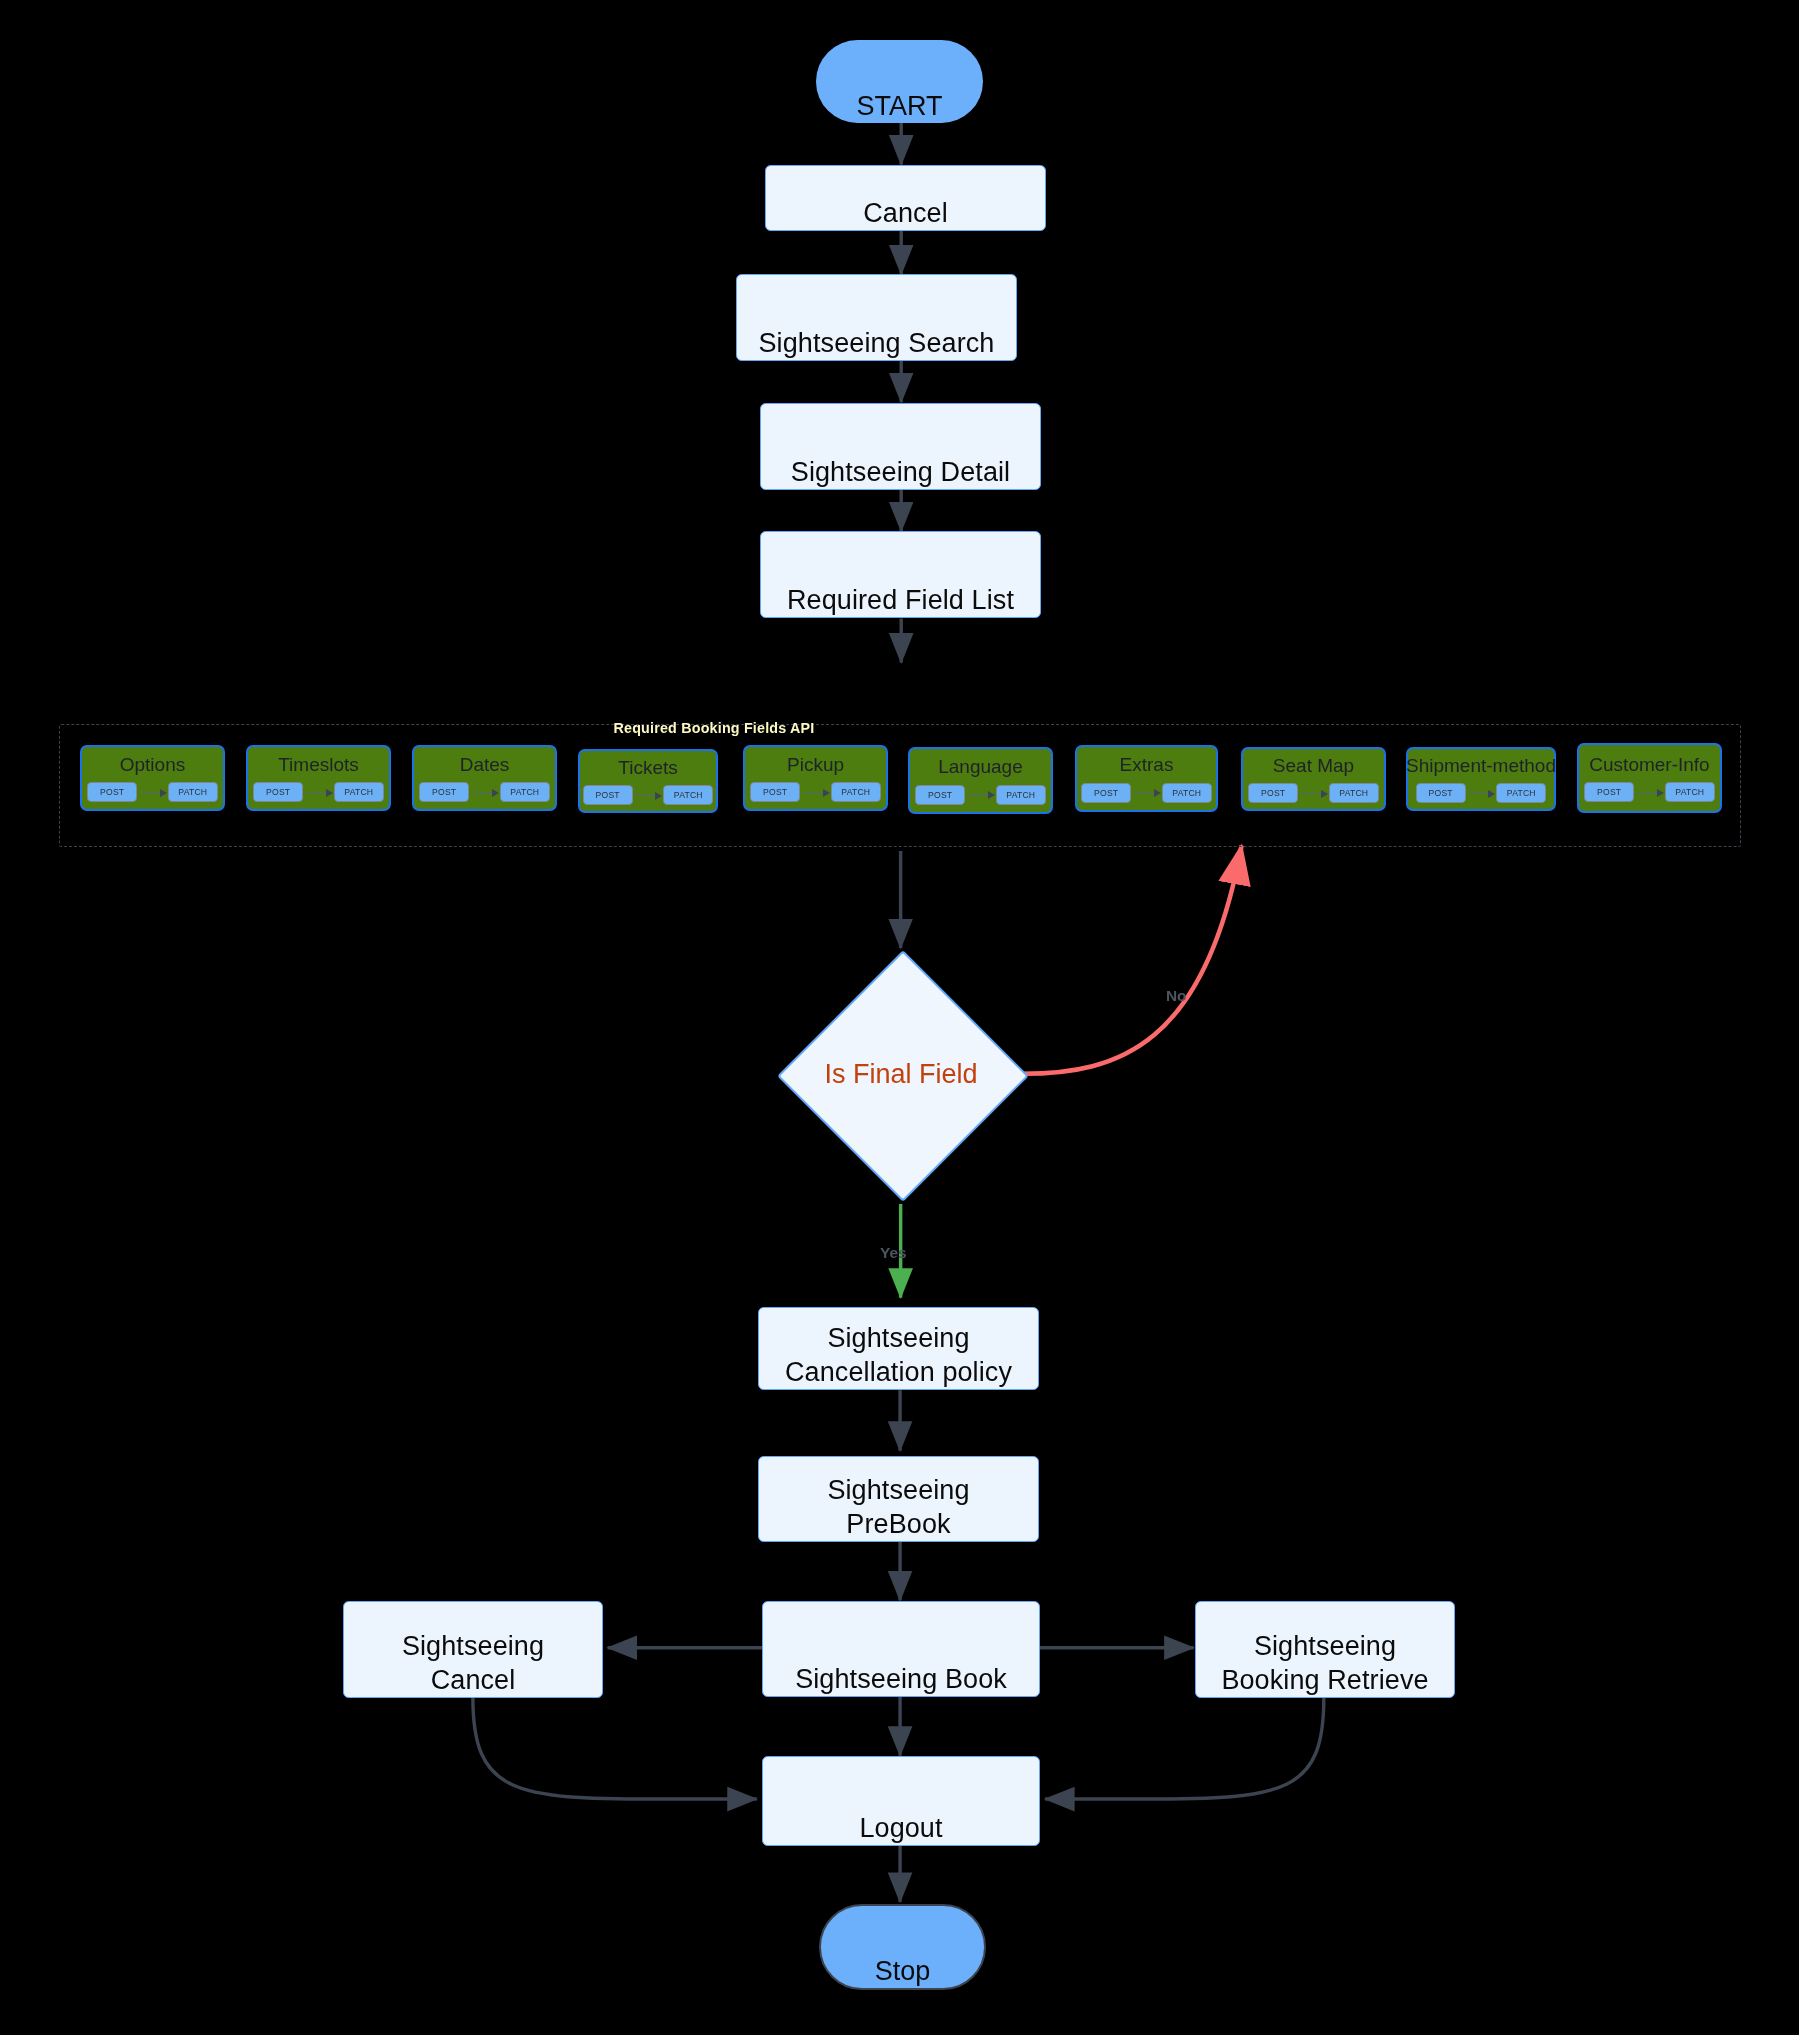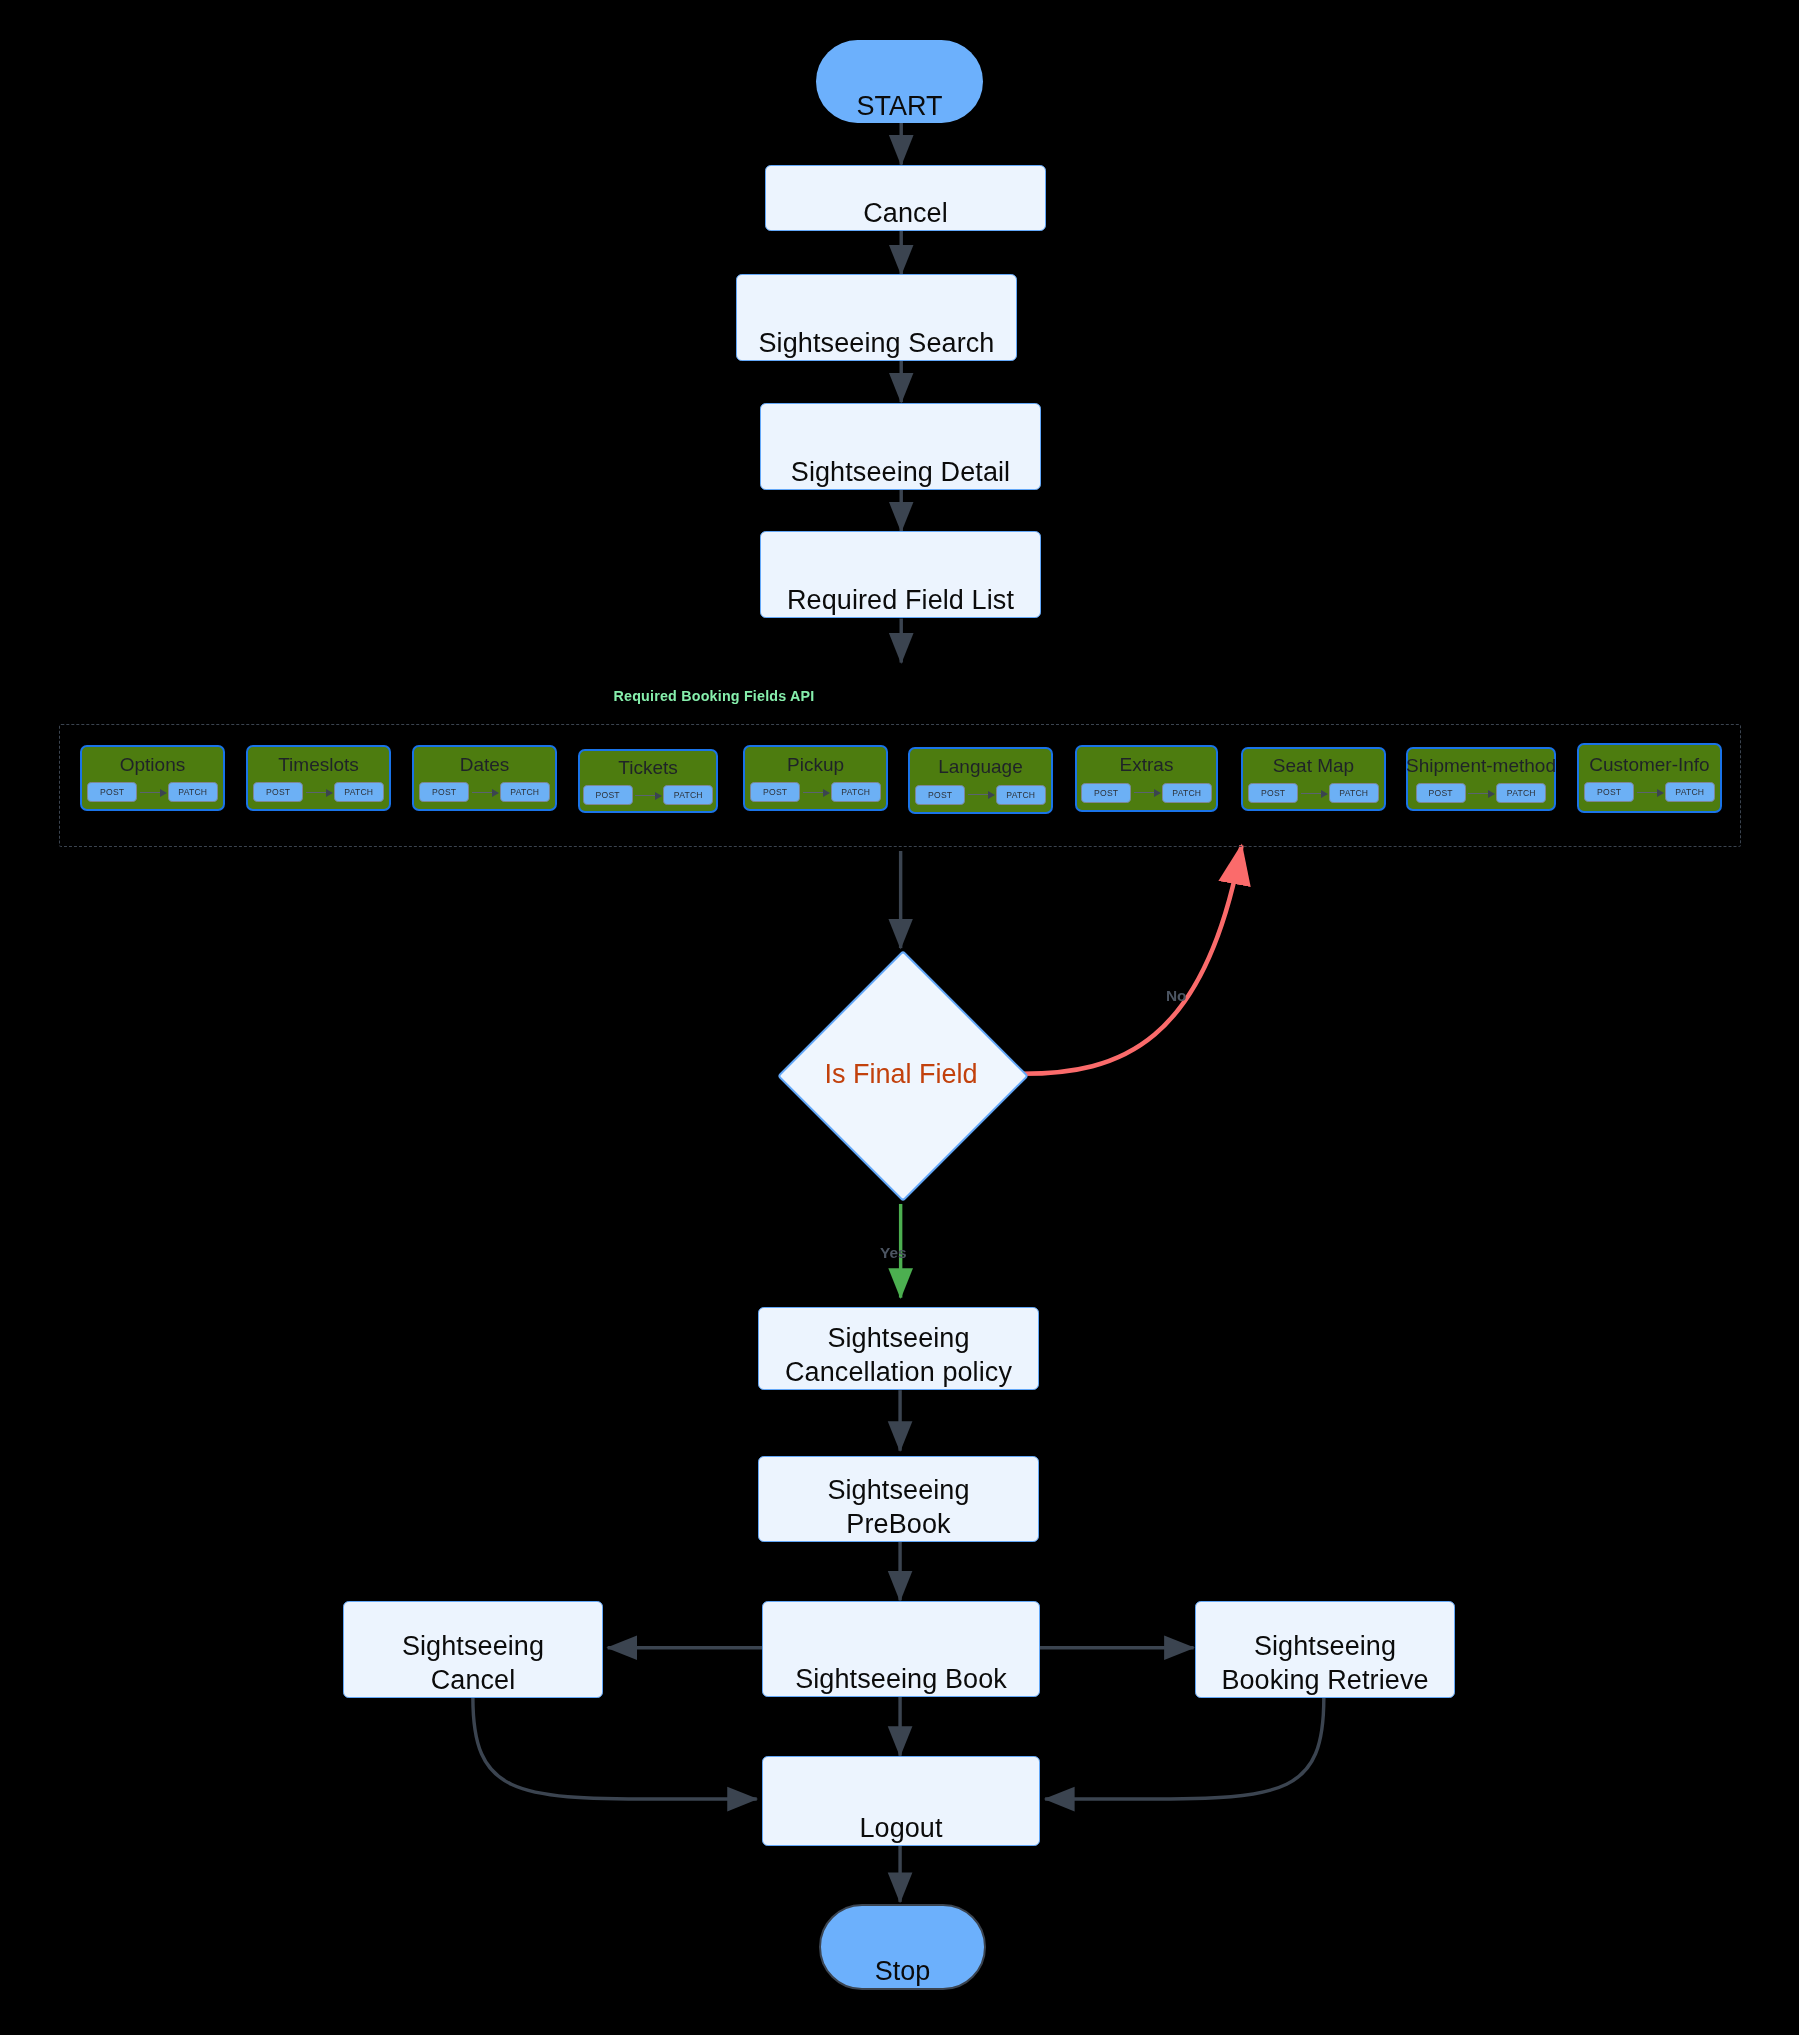--- a/index.html
+++ b/index.html
@@ -94,26 +94,26 @@
     width: 1682px;
     height: 123px;
     border: 1.7px dashed #3b4450;
     border-radius: 2.3px;
     z-index: 2;
     box-sizing: border-box;
   }
   #api-group-label {
     position: absolute;
     left: 0;
-    top: 688px;
+    top: 720px;
     width: 1428px;
     text-align: center;
     font-size: 14.3px;
     font-weight: bold;
-    color: #86efac;
+    color: #fef9c3;
     z-index: 3;
     letter-spacing: 0.2px;
   }
   .api-card {
     position: absolute;
     z-index: 3;
     box-sizing: border-box;
     background: #4d7c0f;
     border: 2.3px solid #1a73e8;
     border-radius: 6.9px;

